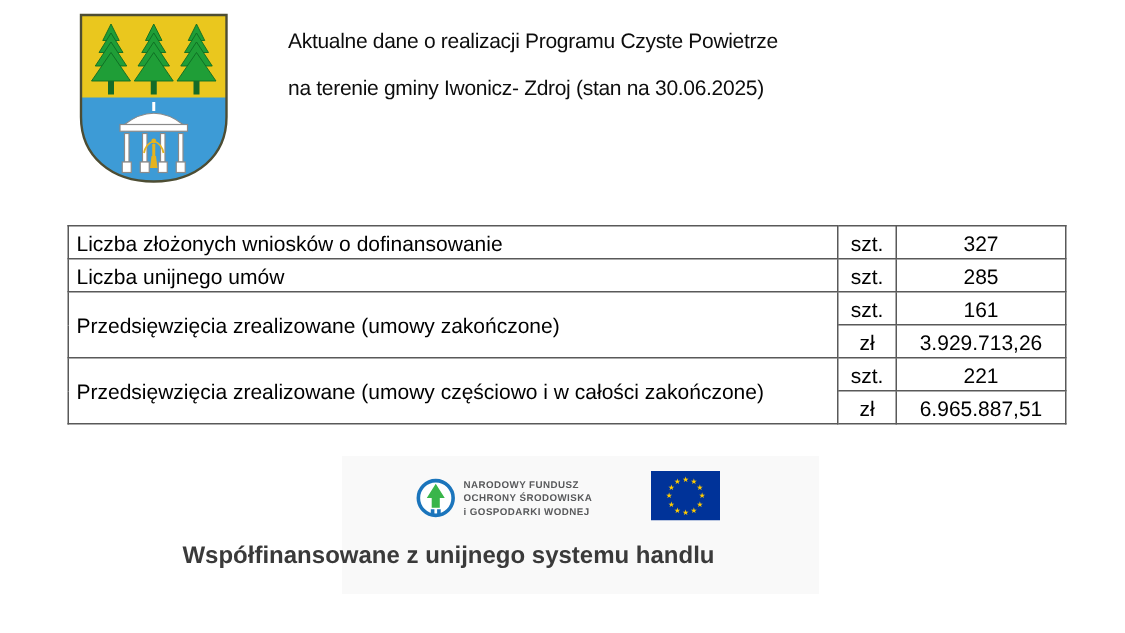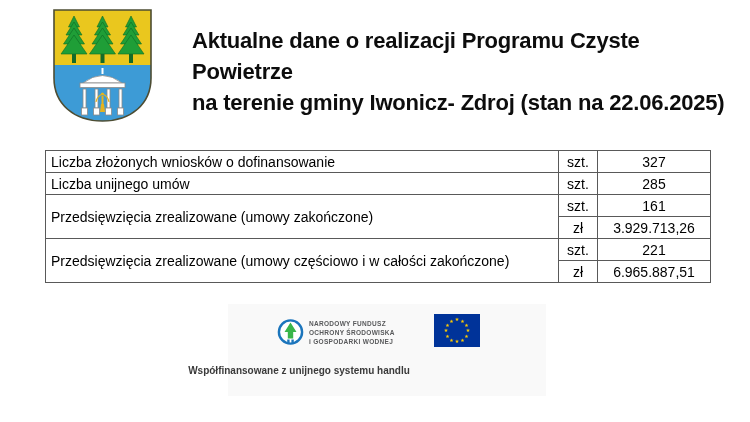--- a/index.html
+++ b/index.html
@@ -4,43 +4,43 @@
 <style>
   * { margin:0; padding:0; box-sizing:border-box; }
   html,body { width:750px; height:422px; background:#ffffff; overflow:hidden;
               font-family:"Liberation Sans", sans-serif; }
   .page { position:relative; width:750px; height:422px; background:#ffffff; }
 
   
   .coa { position:absolute; left:52px; top:8px; width:101px; height:115px; }
 
   
-  .title { position:absolute; left:192px; top:25px; width:540px;
-           font-size:22px; line-height:31px; color:#0d0d0d; letter-spacing:-0.2px;font-weight:bold; }
+  .title { position:absolute; left:192px; top:12px; width:540px;
+           font-size:14px; line-height:31px; color:#0d0d0d; letter-spacing:-0.2px; }
 
   
   table.datatable { position:absolute; left:45px; top:150px; width:665px;
                     border-collapse:collapse; table-layout:fixed; }
   table.datatable td { border:1px solid #595959; font-size:14px; color:#000;
                        height:22px; padding:0 5px; vertical-align:middle;
                        white-space:nowrap; overflow:hidden; }
   td.c-label { width:513px; text-align:left; }
   td.c-unit  { width:39px;  text-align:center; padding:0 2px;margin-left:48px; }
   td.c-value { width:113px; text-align:center; }
 
   
   .footer-panel { position:absolute; left:228px; top:304px; width:318px; height:92px;
                   background:#f9f9f9; }
   .nfos { position:absolute; left:277px; top:314px; display:flex; align-items:center; }
   .nfos-icon { width:27px; height:36px; }
   .nfos-text { margin-left:5px; font-size:6.5px; font-weight:700; color:#58595b;
                line-height:9px; letter-spacing:0.3px; }
   .eu-flag { position:absolute; left:434px; top:314px; width:46px; height:33px; }
   .note { position:absolute; left:0; top:362px; width:598px; text-align:center;
-          font-size:10px; font-weight:700; color:#3a3a3a; line-height:17px; }
+          font-size:16px; font-weight:700; color:#3a3a3a; line-height:17px; }
 </style>
 </head>
 <body>
 
 <div class="page">
 
   <svg class="coa" viewBox="0 0 101 115">
     <defs>
       <clipPath id="shieldClip">
         <path d="M2,2 L99,2 L99,70 C99,96 79,113 50.5,113 C22,113 2,96 2,70 Z"></path>
@@ -78,21 +78,21 @@
         <path d="M50.5,86 Q45,88 44,94" fill="none" stroke="#e6b31e" stroke-width="1.2"></path>
         <path d="M50.5,86 Q56,88 57,94" fill="none" stroke="#e6b31e" stroke-width="1.2"></path>
         <circle cx="50.5" cy="86" r="1.6" fill="#e6b31e"></circle>
       </g>
     </g>
     <path d="M2,2 L99,2 L99,70 C99,96 79,113 50.5,113 C22,113 2,96 2,70 Z" fill="none" stroke="#4d4d33" stroke-width="1.6"></path>
   </svg>
 
   <div class="title">
     <div>Aktualne dane o realizacji Programu Czyste Powietrze</div>
-    <div>na terenie gminy Iwonicz- Zdroj (stan na 22.06.2025)</div>
+    <div>na terenie gminy Iwonicz- Zdroj (stan na 30.06.2025)</div>
   </div>
 
   <table class="datatable">
     <tbody>
       <tr>
         <td class="c-label">Liczba złożonych wniosków o dofinansowanie</td>
         <td class="c-unit">szt.</td>
         <td class="c-value">327</td>
       </tr>
       <tr>

